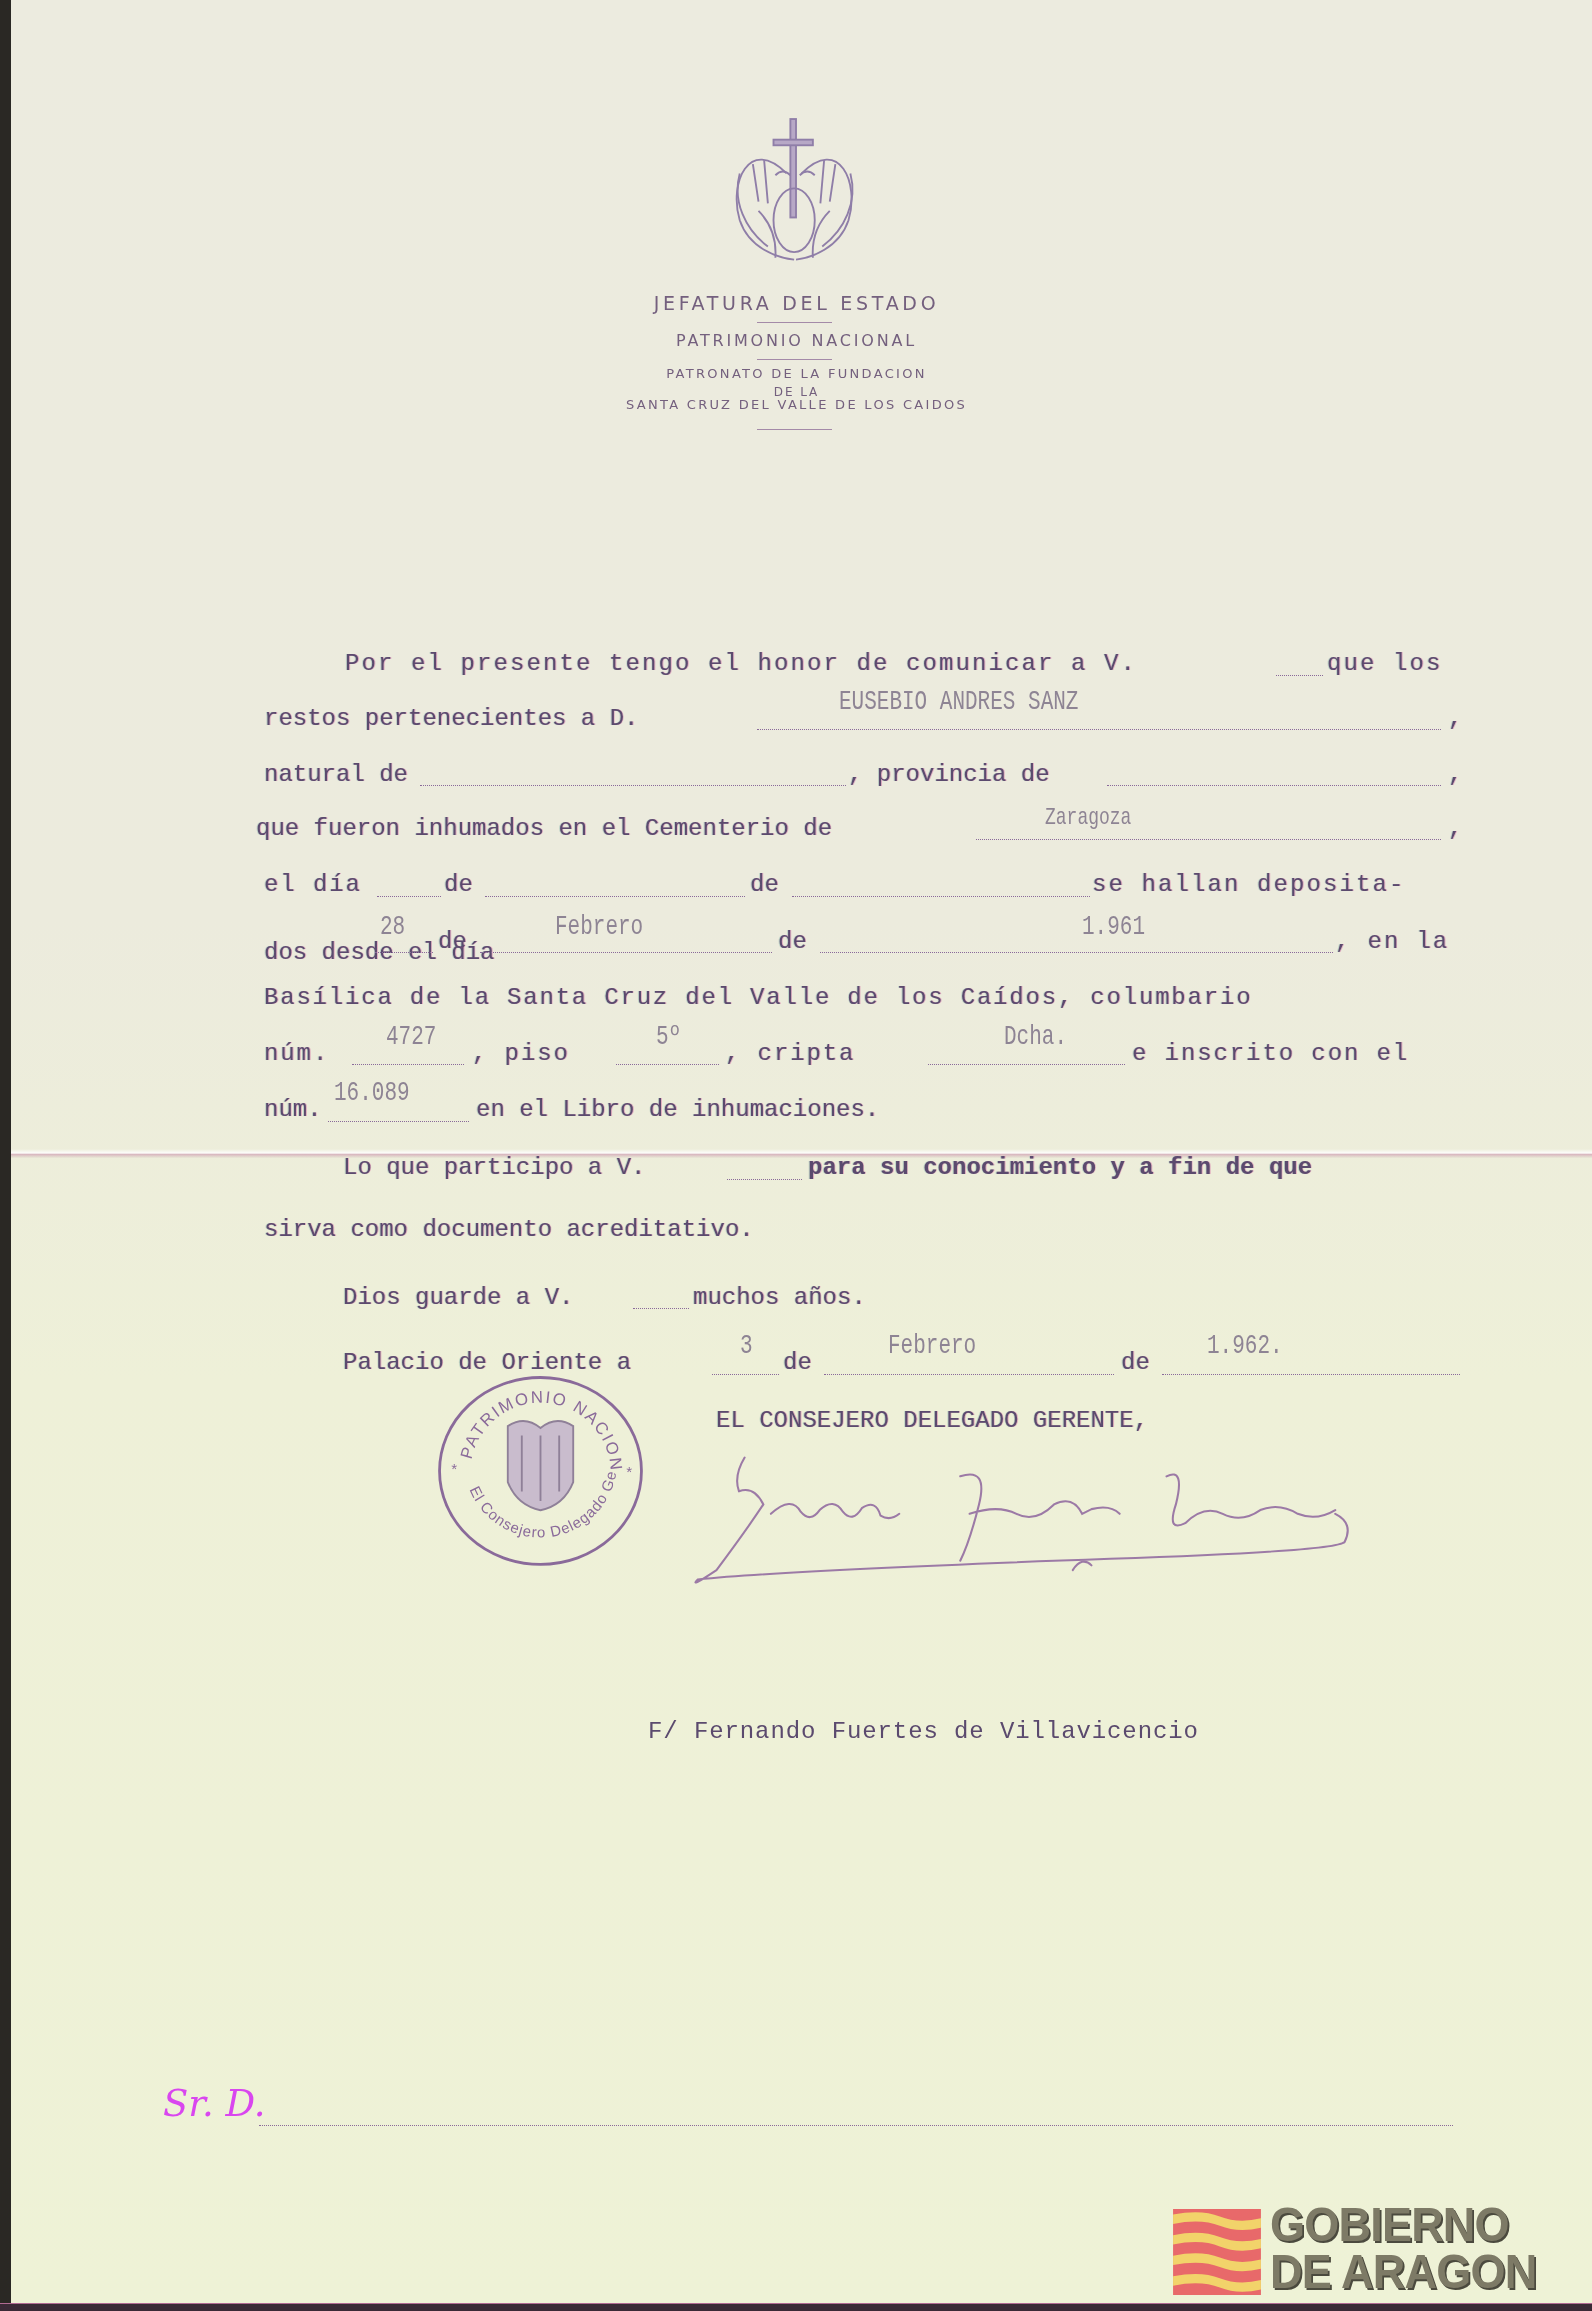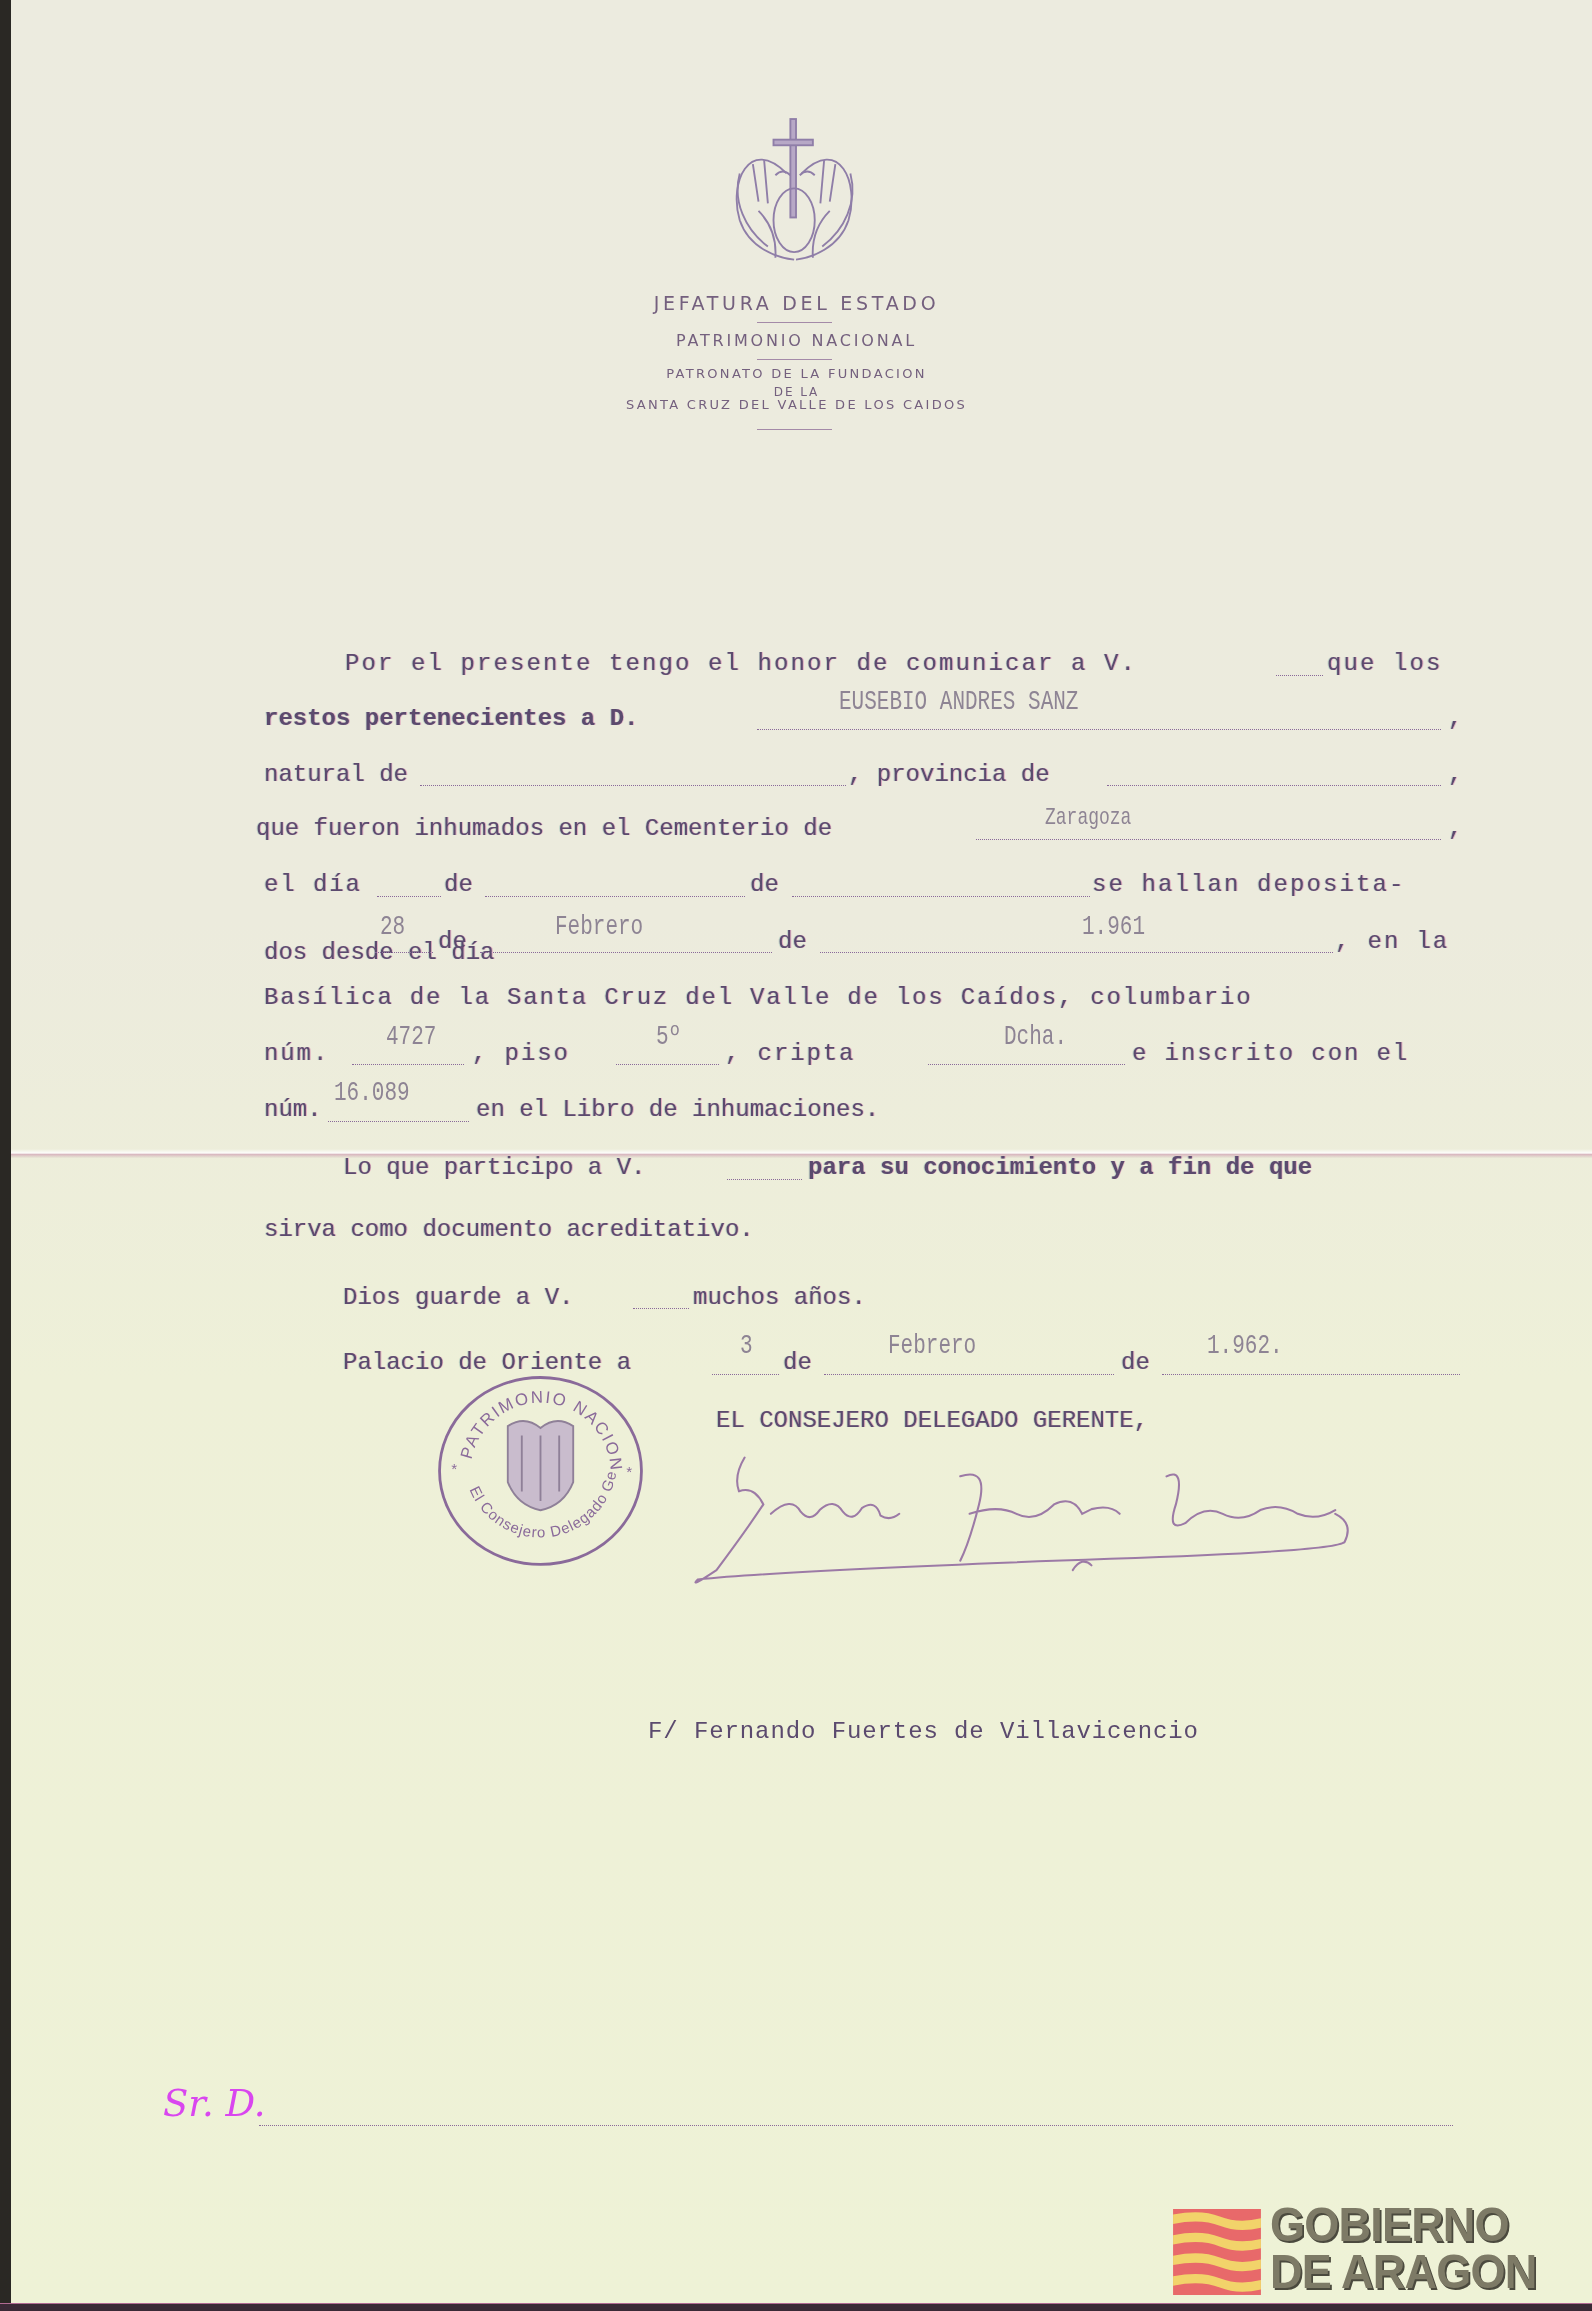--- a/index.html
+++ b/index.html
@@ -77,21 +77,21 @@
 <div class="rule" style="top:359px;"></div>
 <div class="lh lh3">PATRONATO DE LA FUNDACION</div>
 <div class="lh lh4">DE LA</div>
 <div class="lh lh5">SANTA CRUZ DEL VALLE DE LOS CAIDOS</div>
 <div class="rule" style="top:429px;"></div>
 
 <div class="t" style="left:345px; top:650px; letter-spacing:2.1px;">Por el presente tengo el honor de comunicar a V.</div>
 <div class="dots" style="left:1276px; top:675px; width:47px;"></div>
 <div class="t" style="left:1327px; top:650px; letter-spacing:2.1px;">que los</div>
 
-<div class="t" style="left:264px; top:705px;font-weight:bold;">restos pertenecientes a D.</div>
+<div class="t" style="left:264px; top:705px;">restos pertenecientes a D.</div>
 <div class="dots" style="left:757px; top:729px; width:684px;"></div>
 <div class="fill" style="left:839px; top:686px;">EUSEBIO ANDRES SANZ</div>
 <div class="t" style="left:1448px; top:705px;">,</div>
 
 <div class="t" style="left:264px; top:761px;">natural de</div>
 <div class="dots" style="left:420px; top:785px; width:426px;"></div>
 <div class="t" style="left:848px; top:761px;">, provincia de</div>
 <div class="dots" style="left:1107px; top:785px; width:334px;"></div>
 <div class="t" style="left:1448px; top:761px;">,</div>
 

